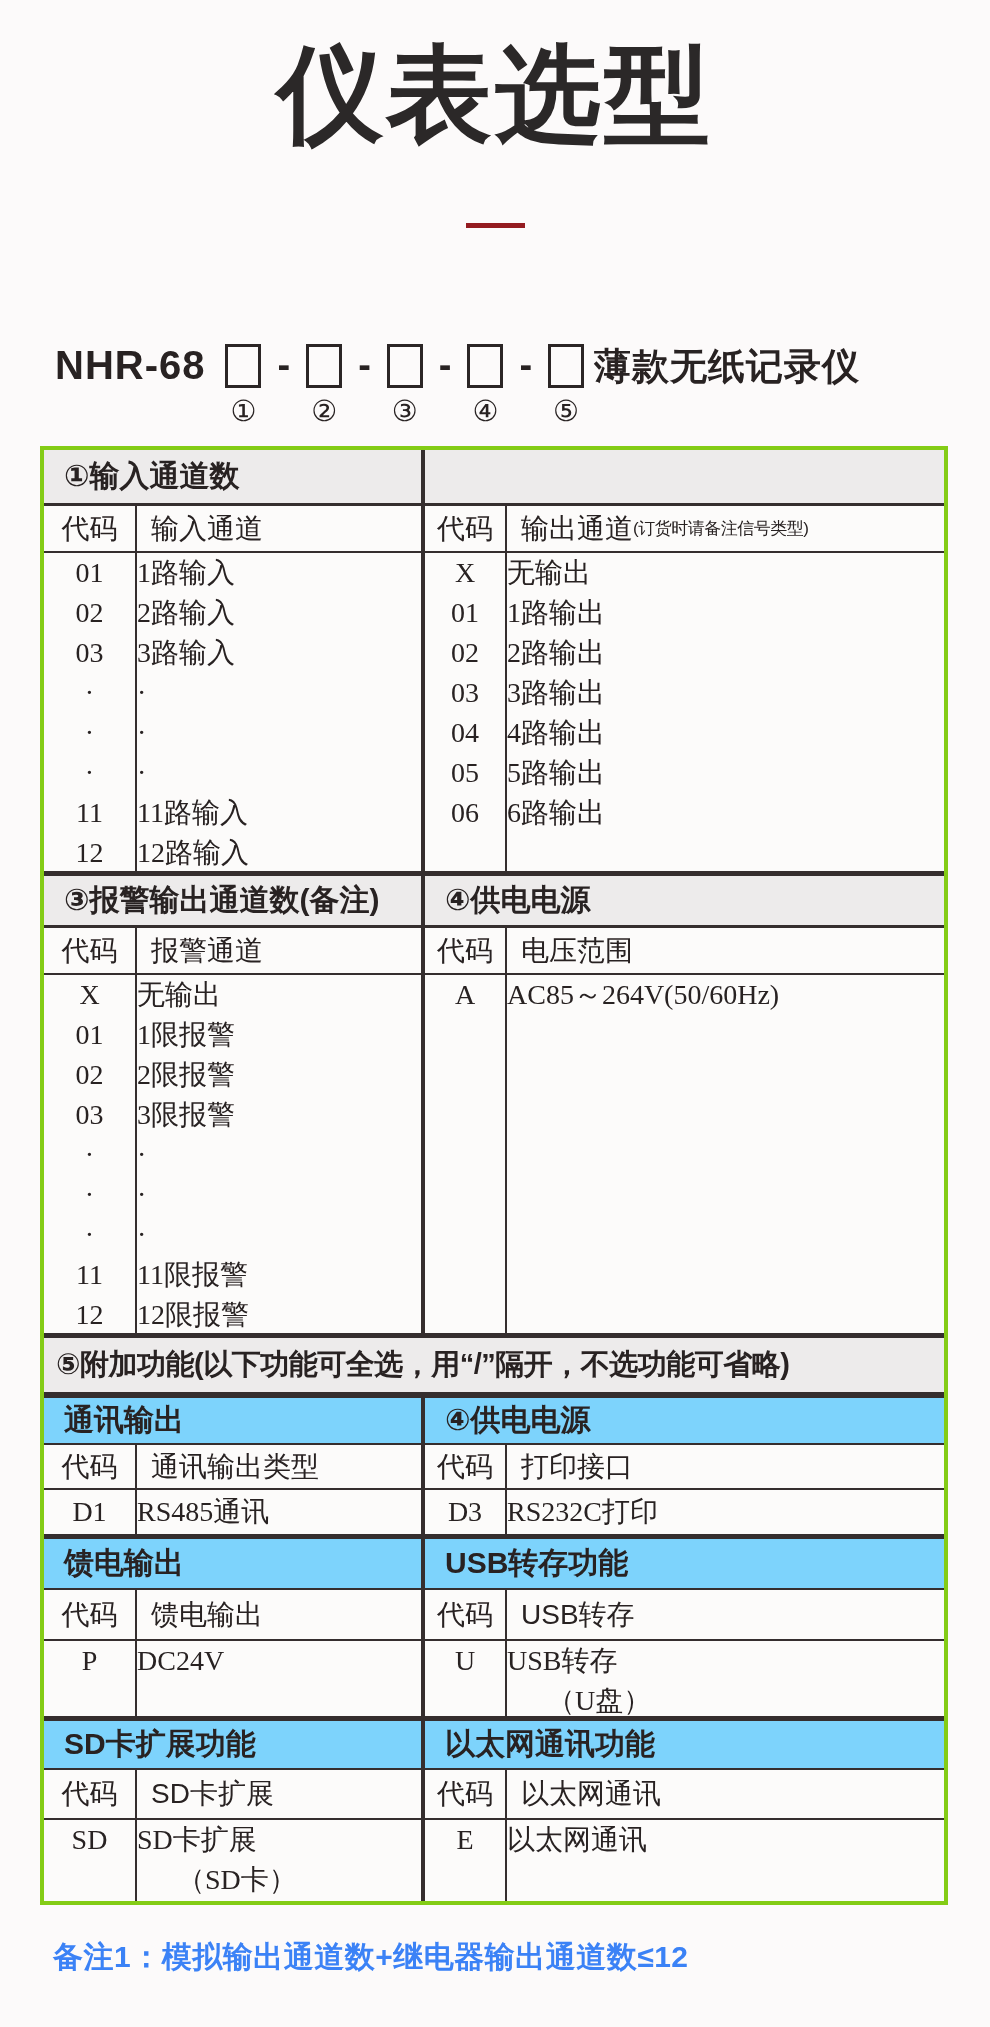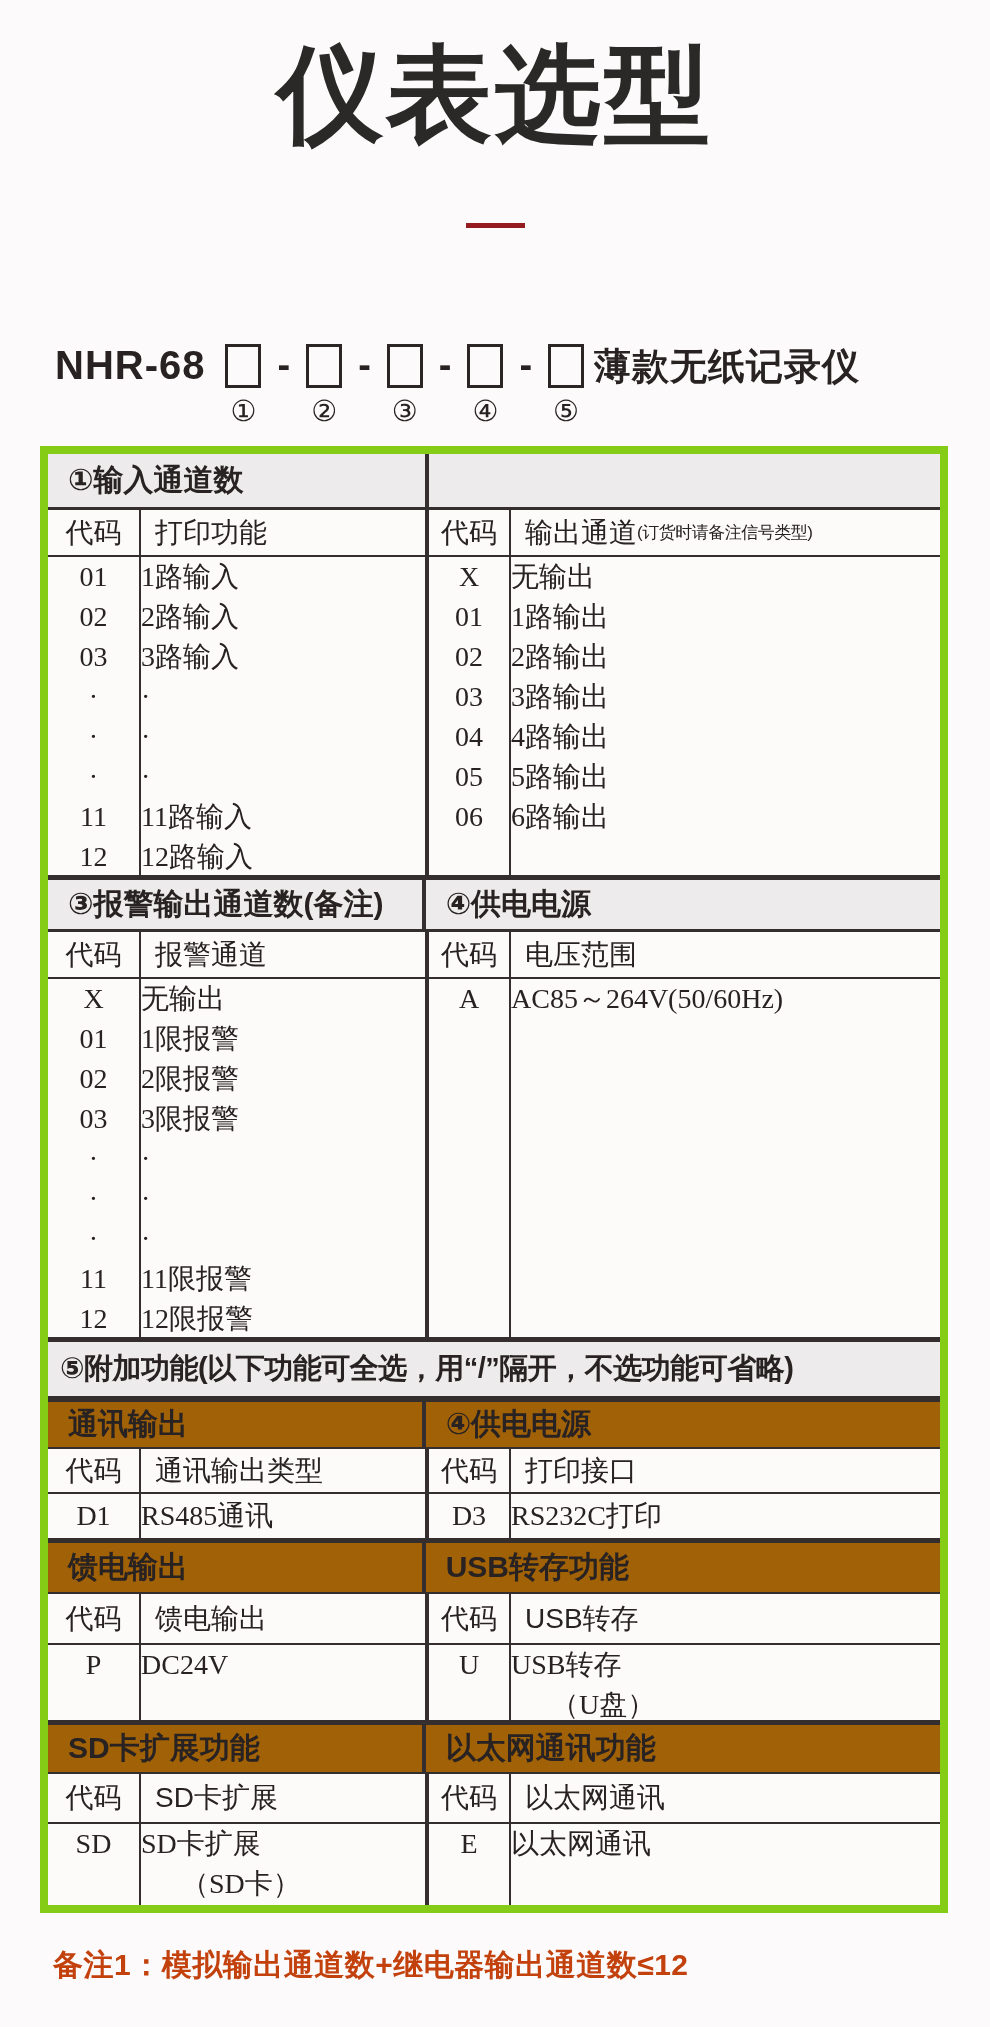--- a/index.html
+++ b/index.html
@@ -38,40 +38,40 @@
   }
   .model-dash{
     font-size:38px;font-weight:700;line-height:42px;margin:0 12px;
   }
   .model-suffix{
     font-size:37px;font-weight:700;line-height:46px;margin-left:6px;letter-spacing:1px;
   }
   
   .tbl{
     margin:20px 0 12px 40px;width:908px;box-sizing:border-box;
-    border:8px solid #84cc16;background:#fcfbfa;
+    border:4px solid #84cc16;background:#fcfbfa;
   }
   .band{display:flex;border-bottom:2px solid #352e2e;box-sizing:border-box;}
   .band.last{border-bottom:none;}
   .c{box-sizing:border-box;}
   .lc{width:93px;border-right:2px solid #352e2e;text-align:center;}
   .ld{width:288px;border-right:4px solid #352e2e;}
   .rc{width:82px;border-right:2px solid #352e2e;text-align:center;}
   .rd{width:379px;}
   .hl{width:381px;border-right:4px solid #352e2e;}
   .hr{width:519px;}
   .sec{
     background:#edebeb;font-weight:700;font-size:30px;
     border-top:3px solid #352e2e;border-bottom:3px solid #352e2e;
   }
   .sec.first{border-top:none;}
   .sec .c{display:flex;align-items:center;padding-left:20px;}
   .sec .c.hl{padding-left:20px;}
   .subsec{
-    background:#a16207;font-weight:700;font-size:30px;
+    background:#7dd3fc;font-weight:700;font-size:30px;
     border-top:3px solid #352e2e;border-bottom:2px solid #352e2e;
   }
   .subsec .c{display:flex;align-items:center;padding-left:20px;}
   .sec5{
     background:#edebeb;font-weight:700;font-size:29px;
     border-top:3px solid #352e2e;border-bottom:3px solid #352e2e;
     letter-spacing:-0.5px;
   }
   .sec5 .full{width:900px;display:flex;align-items:center;padding-left:12px;box-sizing:border-box;}
   .sh{height:47px;}
@@ -96,21 +96,21 @@
   .sec-h1{height:56px;}
   .sec-h2{height:55px;}
   .sec-h5{height:60px;}
   .subsec-a{height:50px;}
   .subsec-b{height:54px;}
   .subsec-c{height:52px;}
   .sh-a{height:45px;}
   .sh-c{height:50px;}
   .bottom-note{
     margin:32px 0 0 53px;
-    font-size:30px;font-weight:700;letter-spacing:0.5px;color:#c2410c;
+    font-size:30px;font-weight:700;letter-spacing:0.5px;color:#3b82f6;
   }
 </style>
 </head>
 <body>
 
 <h1 class="page-title">仪表选型</h1>
 <div class="accent-bar"></div>
 
 <div class="model-row">
   <span class="model-prefix">NHR-68</span>
@@ -145,21 +145,21 @@
 
   <div class="band sec first sec-h1">
     <div class="c hl">①输入通道数</div>
   </div>
 
   <div class="band sh">
     <div class="c lc codehead">
         <span class="lbl">代码</span>
       </div>
     <div class="c ld">
-        <span class="lbl">打印功能</span>
+        <span class="lbl">输入通道</span>
       </div>
     <div class="c rc codehead">
         <span class="lbl">代码</span>
       </div>
     <div class="c rd">
         <span class="lbl">输出通道</span>
         <span class="note-sm">(订货时请备注信号类型)</span>
       </div>
   </div>
 

